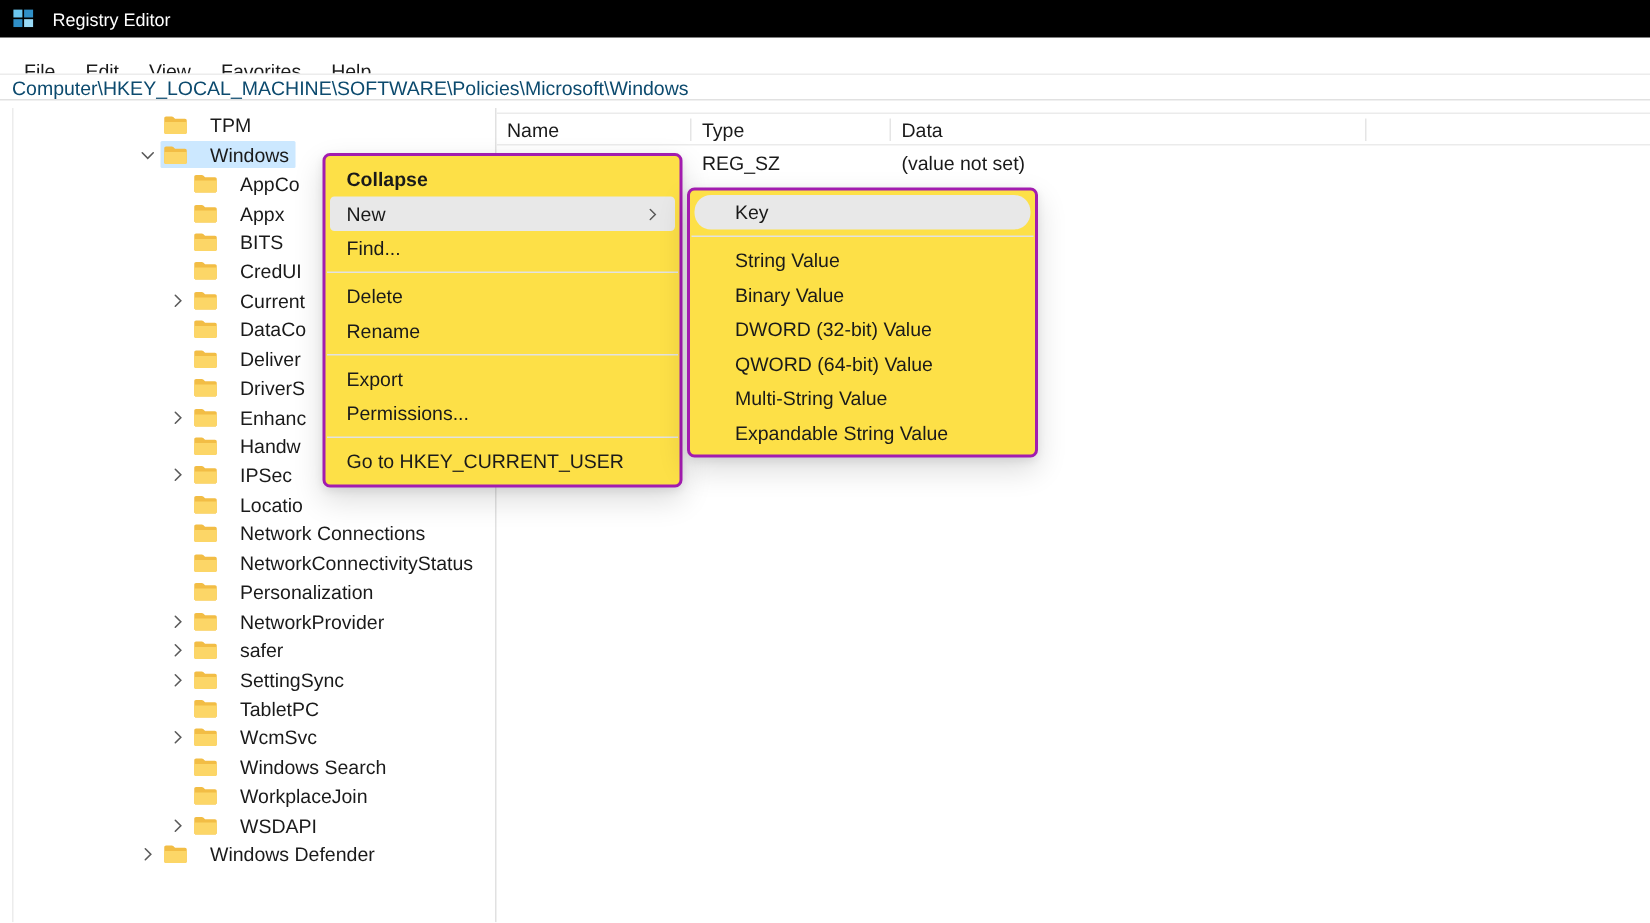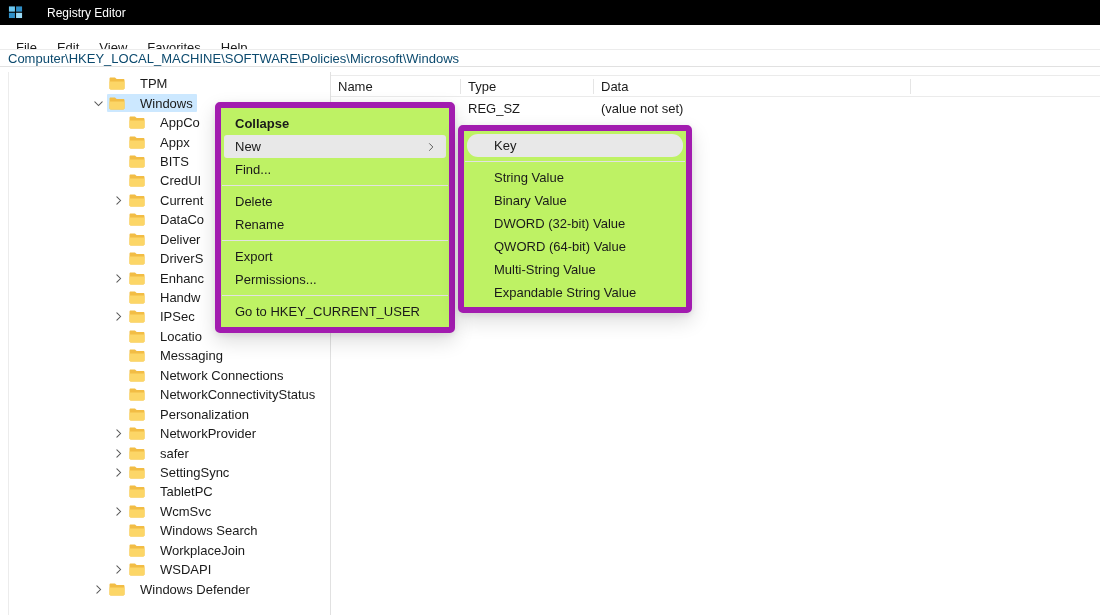--- a/index.html
+++ b/index.html
@@ -2,21 +2,21 @@
 <html><head>
 <meta charset="utf-8">
 <style>
   * { margin:0; padding:0; box-sizing:border-box; }
   html,body { width:1100px; height:615px; overflow:hidden; background:#fff;
               font-family:"Liberation Sans", sans-serif; }
   .window { position:relative; width:1100px; height:615px; background:#fff; overflow:hidden; }
 
   
   .titlebar { position:absolute; left:0; top:0; width:100%; height:25px; background:#000;
-              display:flex; align-items:center; padding-left:8px; gap:24px; }
+              display:flex; align-items:center; padding-left:8px; gap:12px; }
   .app-icon { width:15px; height:15px; display:inline-flex; }
   .app-icon svg { width:15px; height:15px; }
   .title { color:#fff; font-size:12px; }
 
   
   .menubar { position:absolute; left:0; top:35px; width:100%; height:24px; background:#fff;
              display:flex; align-items:stretch; padding-left:6px; }
   .menu-bar-item { font-size:13px; color:#1a1a1a; padding:0 10px; display:flex; align-items:center; cursor:default; }
 
   
@@ -51,21 +51,21 @@
   .hcell.c-type { width:133px; }
   .hcell.c-data { width:317px; }
   .hcell.c-extra { flex:1; border-right:none; }
   .list-row { display:flex; height:22px; align-items:center; }
   .lcell { padding-left:7px; overflow:hidden; white-space:nowrap; }
   .lcell.c-name { width:130px; }
   .lcell.c-type { width:133px; }
   .lcell.c-data { width:317px; }
 
   
-  .menu { position:absolute; background:#bef264; border:6px solid #a21caf; border-radius:5px;
+  .menu { position:absolute; background:#fde047; border:2px solid #a21caf; border-radius:5px;
           box-shadow:0 8px 20px rgba(0,0,0,0.14), 0 2px 6px rgba(0,0,0,0.08);
           padding:4px 0; font-size:13px; color:#1a1a1a; z-index:10; }
   #context-menu { left:215px; top:102px; width:240px; }
   #submenu { left:458px; top:125px; width:234px; padding:3px 0; z-index:11; }
   .menu-item { height:23px; display:flex; align-items:center; padding:0 10px 0 11px;
                margin:0 3px; border-radius:3px; position:relative; cursor:default; }
   #submenu .menu-item { padding-left:27px;border-radius:11px; }
   .menu-item.highlighted { background:#e8e8e8; }
   .menu-item.bold { font-weight:bold; }
   .menu-sep { height:1px; background:#e2e2e2; margin:4px 1px; }
@@ -290,32 +290,20 @@
         </div>
         <div class="tree-row level-2">
           <span class="chev"></span>
           <span class="row-inner">
             <span class="folder">
               <svg viewBox="0 0 16 13">
                 <path d="M0.5 1.8 C0.5 1.1 1 0.6 1.7 0.6 L5.5 0.6 C5.9 0.6 6.2 0.75 6.5 1 L7.7 2.1 L14.3 2.1 C15 2.1 15.5 2.6 15.5 3.3 L15.5 11.2 C15.5 11.9 15 12.4 14.3 12.4 L1.7 12.4 C1 12.4 0.5 11.9 0.5 11.2 Z" fill="#f2bd45"></path>
                 <path d="M0.5 4.4 L15.5 4.4 L15.5 11.2 C15.5 11.9 15 12.4 14.3 12.4 L1.7 12.4 C1 12.4 0.5 11.9 0.5 11.2 Z" fill="#fcd667"></path>
               </svg>
             </span>
-            <span>Messaging</span>
-          </span>
-        </div>
-        <div class="tree-row level-2">
-          <span class="chev"></span>
-          <span class="row-inner">
-            <span class="folder">
-              <svg viewBox="0 0 16 13">
-                <path d="M0.5 1.8 C0.5 1.1 1 0.6 1.7 0.6 L5.5 0.6 C5.9 0.6 6.2 0.75 6.5 1 L7.7 2.1 L14.3 2.1 C15 2.1 15.5 2.6 15.5 3.3 L15.5 11.2 C15.5 11.9 15 12.4 14.3 12.4 L1.7 12.4 C1 12.4 0.5 11.9 0.5 11.2 Z" fill="#f2bd45"></path>
-                <path d="M0.5 4.4 L15.5 4.4 L15.5 11.2 C15.5 11.9 15 12.4 14.3 12.4 L1.7 12.4 C1 12.4 0.5 11.9 0.5 11.2 Z" fill="#fcd667"></path>
-              </svg>
-            </span>
             <span>Network Connections</span>
           </span>
         </div>
         <div class="tree-row level-2">
           <span class="chev"></span>
           <span class="row-inner">
             <span class="folder">
               <svg viewBox="0 0 16 13">
                 <path d="M0.5 1.8 C0.5 1.1 1 0.6 1.7 0.6 L5.5 0.6 C5.9 0.6 6.2 0.75 6.5 1 L7.7 2.1 L14.3 2.1 C15 2.1 15.5 2.6 15.5 3.3 L15.5 11.2 C15.5 11.9 15 12.4 14.3 12.4 L1.7 12.4 C1 12.4 0.5 11.9 0.5 11.2 Z" fill="#f2bd45"></path>
                 <path d="M0.5 4.4 L15.5 4.4 L15.5 11.2 C15.5 11.9 15 12.4 14.3 12.4 L1.7 12.4 C1 12.4 0.5 11.9 0.5 11.2 Z" fill="#fcd667"></path>

